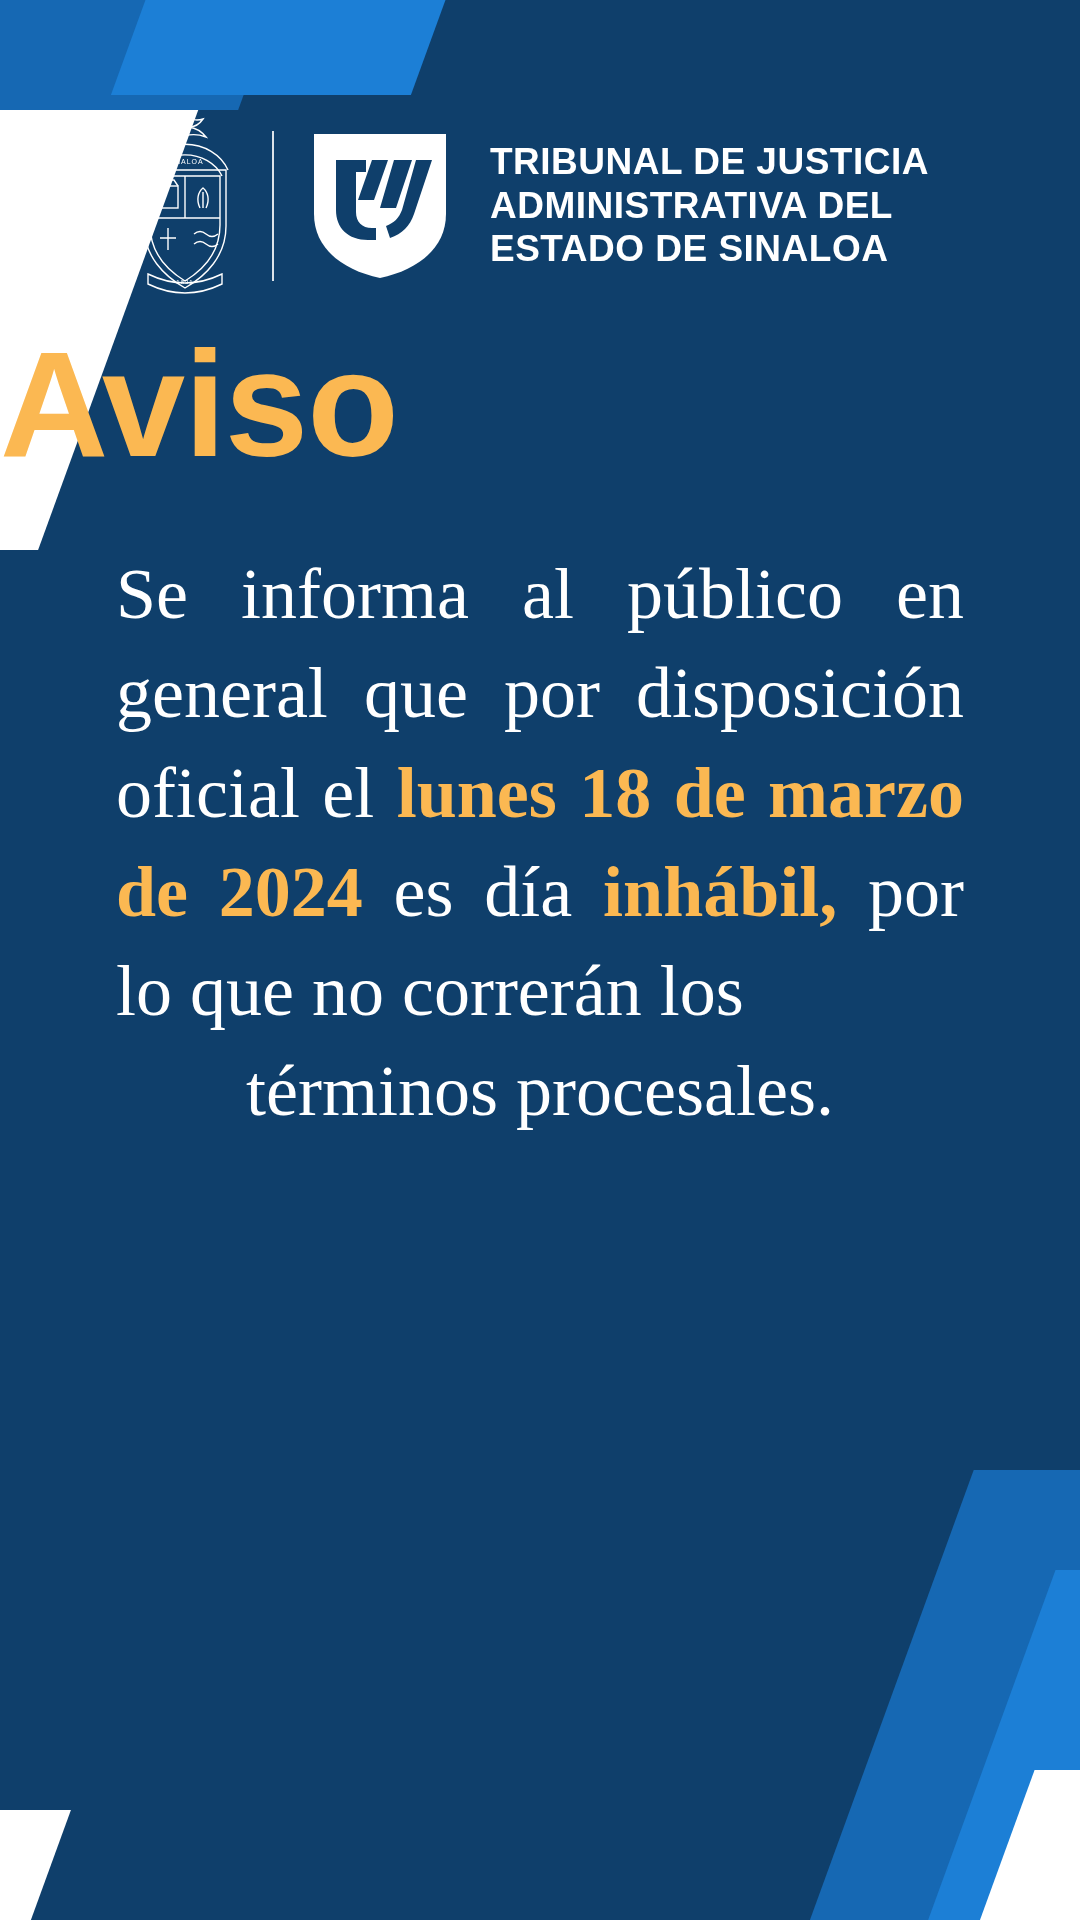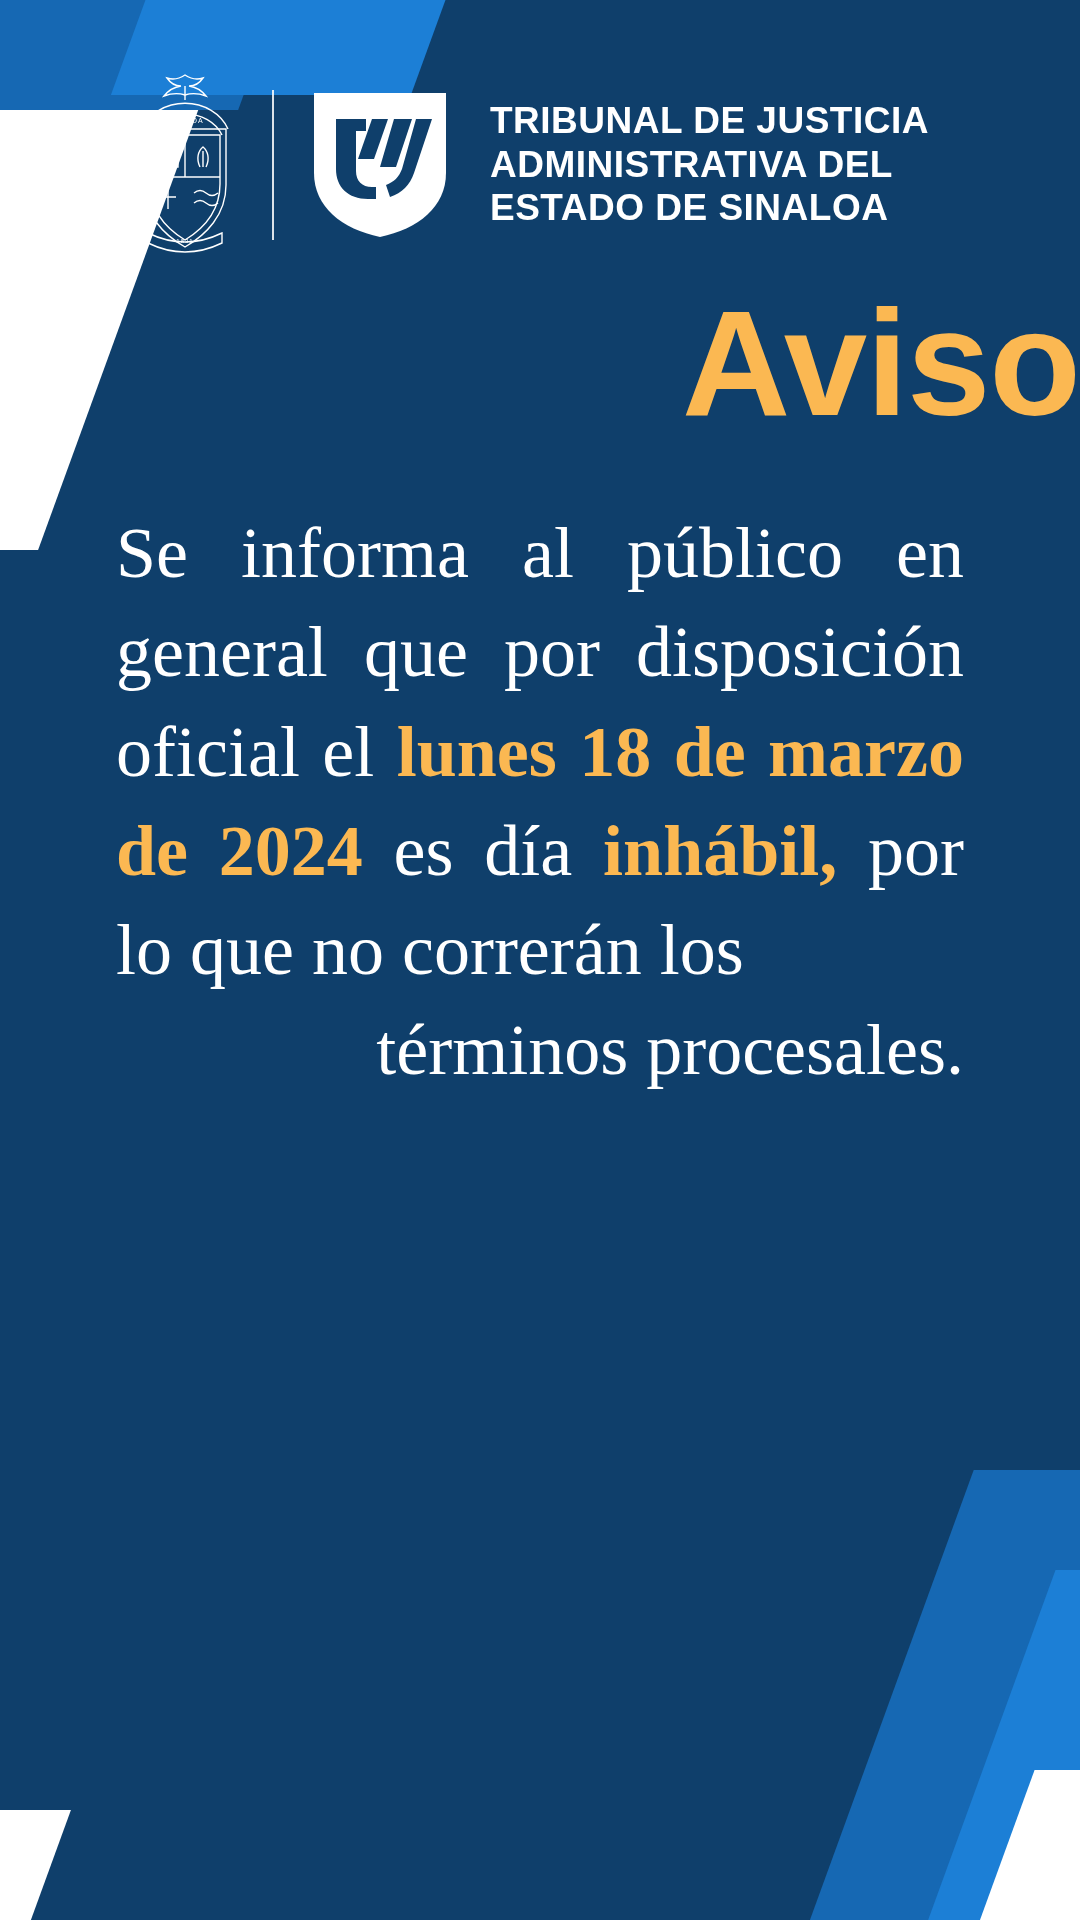--- a/index.html
+++ b/index.html
@@ -86,21 +86,21 @@
     background: #ffffff;
     transform: skewX(-20deg);
   }
 
   
   .header {
     position: relative;
     display: flex;
     align-items: center;
     justify-content: center;
-    padding-top: 67px;
+    padding-top: 108px;
     gap: 0px;
   }
   .coat {
     width: 130px;
     height: 195px;
     flex: 0 0 auto;
     display: block;
   }
   .divider-v {
     width: 2px;
@@ -121,21 +121,21 @@
     font-size: 37px;
     line-height: 1.18;
     letter-spacing: 0.5px;
     text-align: left;
     max-width: 470px;
   }
 
   
   .aviso {
     position: relative;
-    text-align: right;
+    text-align: left;
     color: #fbb852;
     font-size: 150px;
     font-weight: bold;
     letter-spacing: -1px;
     margin-top: 26px;
     line-height: 1;
   }
 
   
   .body-text {
@@ -154,21 +154,21 @@
     font-weight: bold;
   }
   
   .body-text:after {
     content: "";
     display: inline-block;
     width: 100%;
   }
   .last-line {
     display: block;
-    text-align: right;
+    text-align: center;
   }
 </style>
 </head>
 <body>
 
 <div class="poster">
 
   <div class="deco deco-tl-white"></div>
   <div class="deco deco-tl-blue1"></div>
   <div class="deco deco-tl-blue2"></div>

